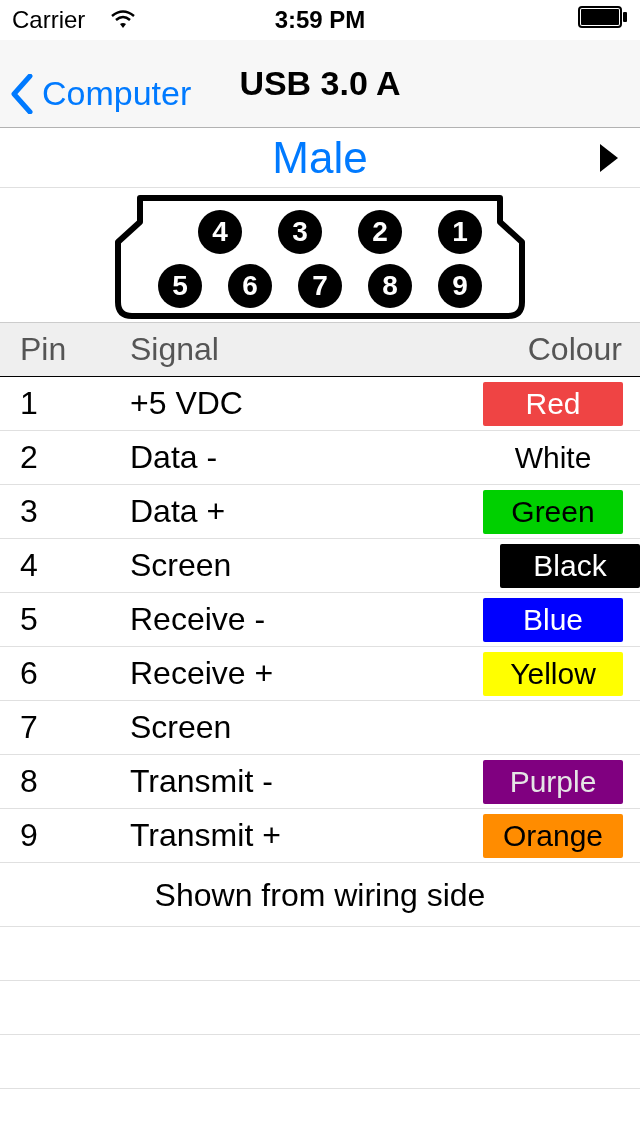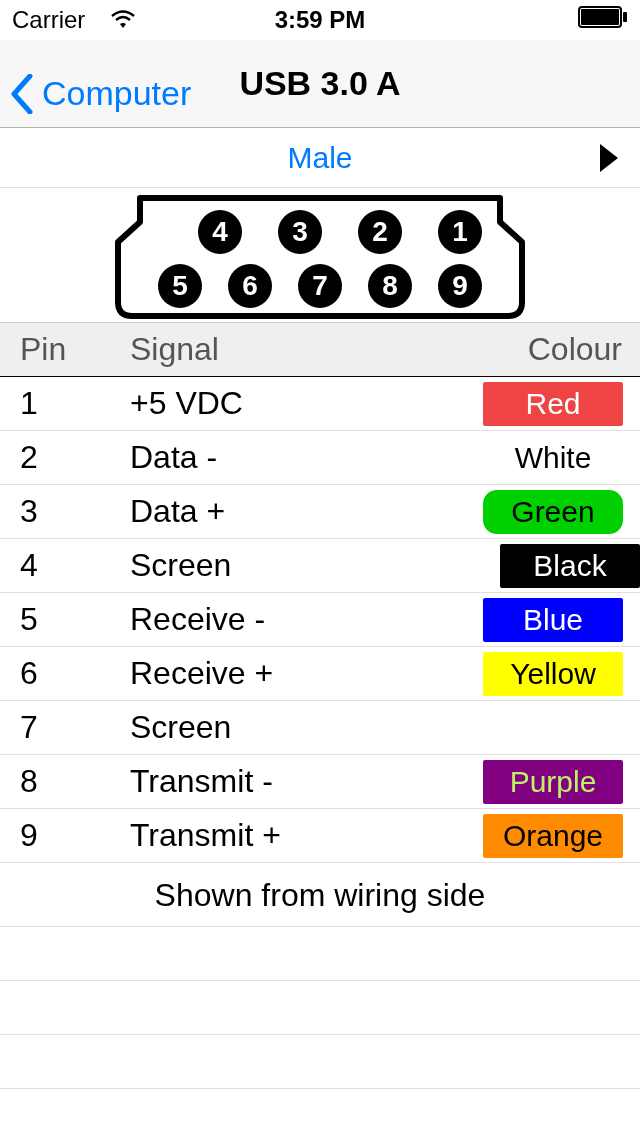--- a/index.html
+++ b/index.html
@@ -10,21 +10,21 @@
   .wifi-icon { width: 28px; height: 20px; }
   .status-center { position: absolute; left: 50%; transform: translateX(-50%); font-weight: 600; }
   .battery-icon { width: 50px; height: 22px; }
   
   .nav-bar { height: 88px; background: #f7f7f7; border-bottom: 1px solid #b2b2b2; display: flex; align-items: center; position: relative; }
   .back-button { display: flex; align-items: center; color: #007aff; font-size: 34px; font-weight: 300; padding-left: 10px; cursor: pointer; margin-top: 20px; }
   .back-chevron { width: 24px; height: 40px; margin-right: 8px; }
   .nav-title { position: absolute; left: 50%; transform: translateX(-50%); font-size: 34px; font-weight: 600; }
   
   .gender-row { height: 60px; display: flex; align-items: center; justify-content: center; position: relative; border-bottom: 1px solid #e0e0e0; }
-  .gender-label { color: #007aff; font-size: 30px; font-weight: 300; }
+  .gender-label { color: #007aff; font-size: 44px; font-weight: 300; }
   .gender-arrow { position: absolute; right: 22px; width: 0; height: 0; border-top: 14px solid transparent; border-bottom: 14px solid transparent; border-left: 18px solid #000; }
   
   .connector-wrap { display: flex; justify-content: center; padding: 4px 0 0 0; }
   .connector-svg { width: 420px; height: 130px; }
   
   .table { width: 100%; border-collapse: collapse; }
   .table th, .table td { text-align: left; font-size: 32px; font-weight: 300; height: 54px; vertical-align: middle; padding: 0; }
   .table th { background: #efefef; color: #555; border-top: 1px solid #ccc; border-bottom: 1px solid #000000; font-weight: 400; }
   .table tbody tr { border-bottom: 1px solid #e0e0e0; }
   .col-pin { width: 130px; padding-left: 20px !important; }
@@ -137,21 +137,21 @@
         <td class="col-colour"><span class="colour-chip" style="background: #ef4444; color: rgb(255, 255, 255);">Red</span></td>
       </tr>
       <tr>
         <td class="col-pin">2</td>
         <td class="col-signal">Data -</td>
         <td class="col-colour"><span class="colour-chip" style="background: rgb(255, 255, 255); color: rgb(0, 0, 0); box-shadow: none;">White</span></td>
       </tr>
       <tr>
         <td class="col-pin">3</td>
         <td class="col-signal">Data +</td>
-        <td class="col-colour"><span class="colour-chip" style="background: rgb(0, 208, 0); color: rgb(0, 0, 0); border-radius: 14px;">Green</span></td>
+        <td class="col-colour"><span class="colour-chip" style="background: rgb(0, 208, 0); color: rgb(0, 0, 0);">Green</span></td>
       </tr>
       <tr>
         <td class="col-pin">4</td>
         <td class="col-signal">Screen</td>
         <td class="col-colour"><span class="colour-chip" style="background: rgb(0, 0, 0); color: rgb(255, 255, 255); margin-left: 34px;">Black</span></td>
       </tr>
       <tr>
         <td class="col-pin">5</td>
         <td class="col-signal">Receive -</td>
         <td class="col-colour"><span class="colour-chip" style="background: rgb(0, 0, 255); color: rgb(255, 255, 255);">Blue</span></td>
@@ -162,21 +162,21 @@
         <td class="col-colour"><span class="colour-chip" style="background: rgb(255, 255, 0); color: rgb(0, 0, 0);">Yellow</span></td>
       </tr>
       <tr>
         <td class="col-pin">7</td>
         <td class="col-signal">Screen</td>
         <td class="col-colour"></td>
       </tr>
       <tr>
         <td class="col-pin">8</td>
         <td class="col-signal">Transmit -</td>
-        <td class="col-colour"><span class="colour-chip" style="background: rgb(128, 0, 128); color: #bef264;">Purple</span></td>
+        <td class="col-colour"><span class="colour-chip" style="background: rgb(128, 0, 128); color: #e5e5e5;">Purple</span></td>
       </tr>
       <tr>
         <td class="col-pin">9</td>
         <td class="col-signal">Transmit +</td>
         <td class="col-colour"><span class="colour-chip" style="background: rgb(255, 140, 0); color: rgb(0, 0, 0);">Orange</span></td>
       </tr>
     </tbody>
 </table>
 
 <div class="footer-note">Shown from wiring side</div>

